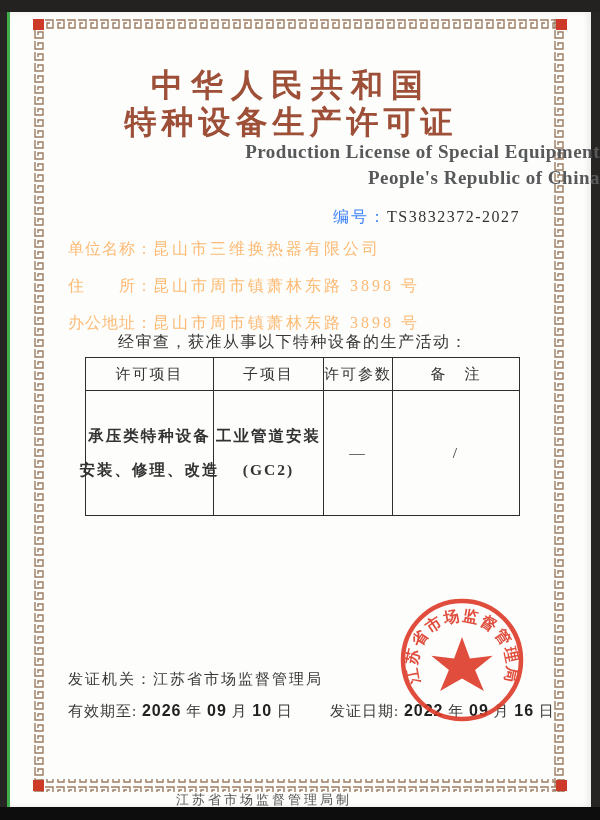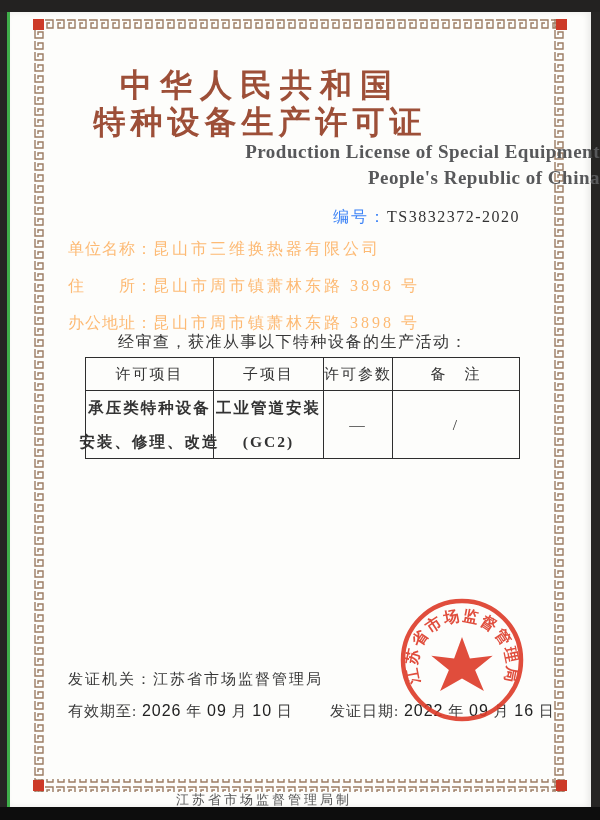--- a/index.html
+++ b/index.html
@@ -16,21 +16,21 @@
   .paper{
     position:absolute;left:10px;top:12px;width:581px;height:795px;
     background:#fdfdfb;
     box-shadow:inset -3px 0 6px rgba(0,0,0,.08);
   }
   .frame-svg{position:absolute;left:33px;top:18px;}
 
   .cn-title{
     position:absolute;left:0;width:520px;text-align:center;
     color:#9d4f38;font-weight:600;font-size:32px;
-    letter-spacing:8px;white-space:nowrap;
+    letter-spacing:8px;white-space:nowrap;padding-left:31px;
   }
   .cn-title.l1{top:64px;}
   .cn-title.l2{top:101px;letter-spacing:5px;}
   .en-title{
     position:absolute;left:0;width:600px;text-align:right;
     color:#57585a;font-weight:700;font-size:19px;letter-spacing:.5px;
   }
   .en-title.l1{top:141px;}
   .en-title.l2{top:167px;}
 
@@ -46,42 +46,42 @@
   .field .flabel{letter-spacing:1px;}
   .field .fvalue{letter-spacing:3px;}
   .f0{top:239px;} .f1{top:276px;} .f2{top:313px;}
 
   .approval{
     position:absolute;left:118px;top:332px;font-size:16px;color:#383838;
     letter-spacing:1.5px;white-space:nowrap;
   }
 
   .lic-table{
-    position:absolute;left:85px;top:357px;width:435px;height:102px;
+    position:absolute;left:85px;top:357px;width:435px;height:159px;
     border:1.6px solid #2e2e2e;box-sizing:border-box;
     display:grid;
     grid-template-columns:128px 110px 69px 1fr;
     grid-template-rows:33px 1fr;
   }
   .lic-table .cell{
     border-right:1.2px solid #2e2e2e;border-bottom:1.2px solid #2e2e2e;
     display:flex;flex-direction:column;align-items:center;justify-content:center;
     font-size:15px;color:#333;letter-spacing:2px;text-align:center;
   }
   .lic-table .cell:nth-child(4n){border-right:none;}
   .lic-table .body{border-bottom:none;font-size:15.5px;}
   .lic-table .body div{line-height:34px;white-space:nowrap;font-weight:bold;}
   .lic-table .hdr{font-weight:400;}
 
   .bottom-line{position:absolute;font-size:15px;color:#383838;white-space:nowrap;}
   .issuer{left:68px;top:670px;letter-spacing:2px;}
   .valid{left:68px;top:702px;letter-spacing:1px;}
   .issue{left:330px;top:702px;letter-spacing:1px;}
   .date-num{
-    font-family:"Liberation Sans", sans-serif;font-weight:400;
+    font-family:"Liberation Sans", sans-serif;font-weight:700;
     font-size:16px;color:#222;letter-spacing:1px;
   }
   .date-unit{font-size:15px;color:#383838;}
 
   .footer{
     position:absolute;left:0;top:791px;width:528px;text-align:center;
     font-size:13px;color:#555;letter-spacing:3px;
   }
 
   .seal{position:absolute;left:396px;top:594px;opacity:.9;}
@@ -113,21 +113,21 @@
     <rect x="0" y="762" width="11" height="11" fill="#cd3a28"></rect>
     <rect x="523" y="762" width="11" height="11" fill="#cd3a28"></rect>
   </svg>
 
   <div class="cn-title l1">中华人民共和国</div>
   <div class="cn-title l2">特种设备生产许可证</div>
   <div class="en-title l1">Production License of Special Equipment</div>
   <div class="en-title l2">People's Republic of China</div>
 
   <div class="license-no">
-    <span class="lbl">编号：</span><span class="val">TS3832372-2020</span>
+    <span class="lbl">编号：</span><span class="val">TS3832372-2027</span>
   </div>
 
   <div class="field f0">
     <span class="flabel">单位名称：</span><span class="fvalue">昆山市三维换热器有限公司</span>
   </div>
   <div class="field f1">
     <span class="flabel">住　　所：</span><span class="fvalue">昆山市周市镇萧林东路 3898 号</span>
   </div>
   <div class="field f2">
     <span class="flabel">办公地址：</span><span class="fvalue">昆山市周市镇萧林东路 3898 号</span>

